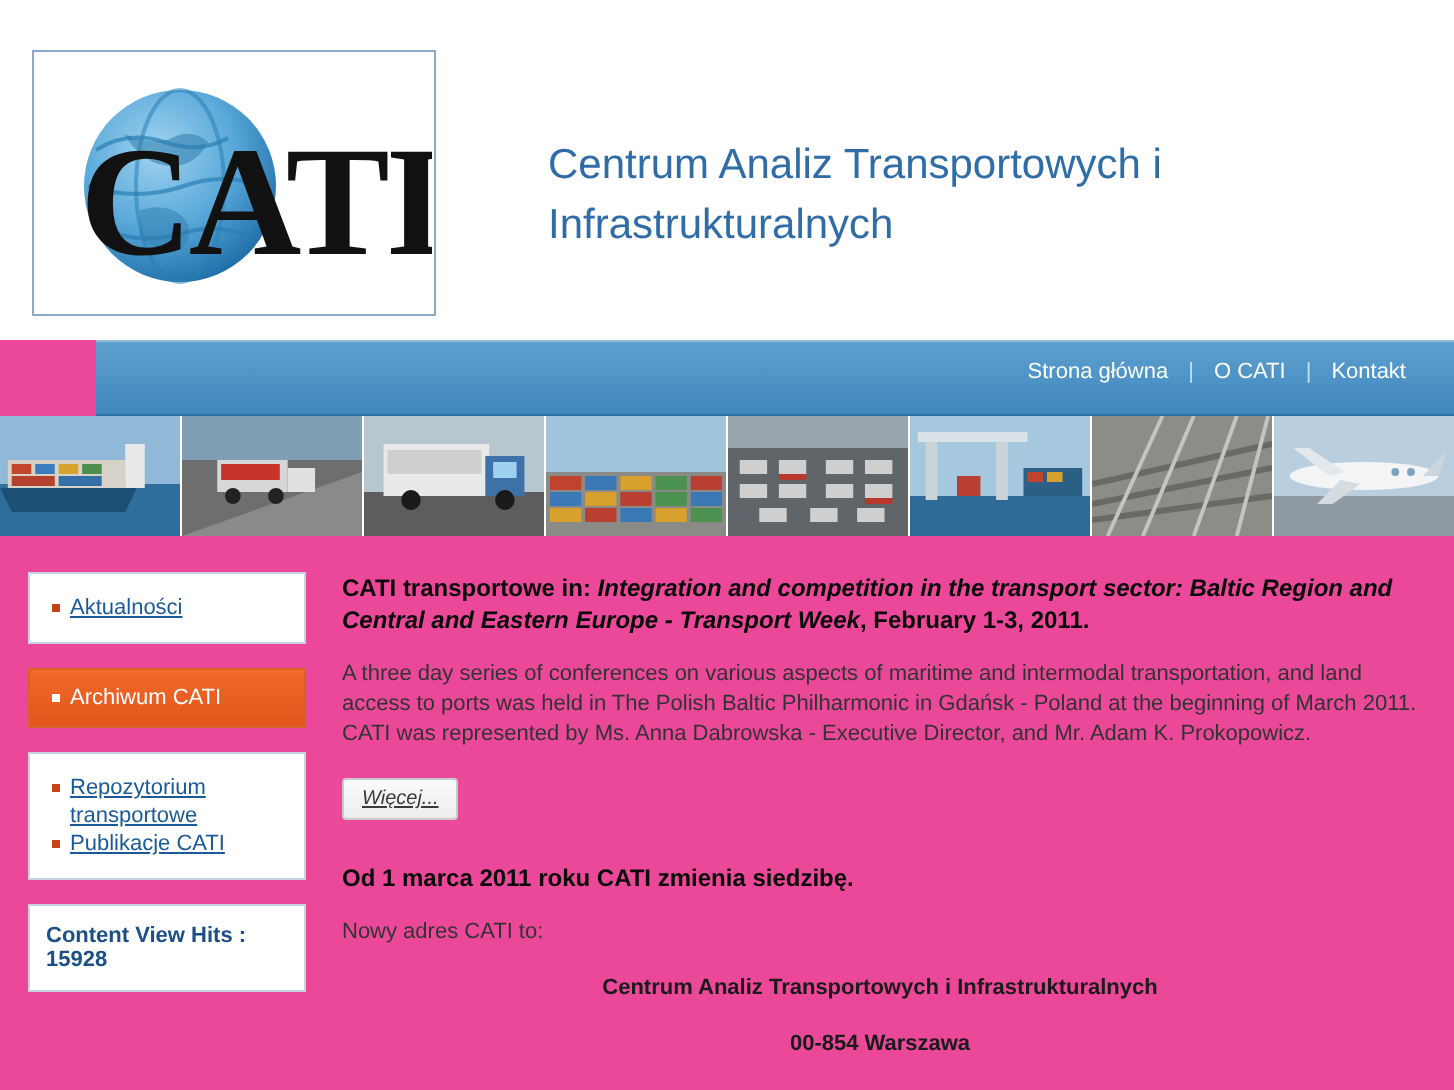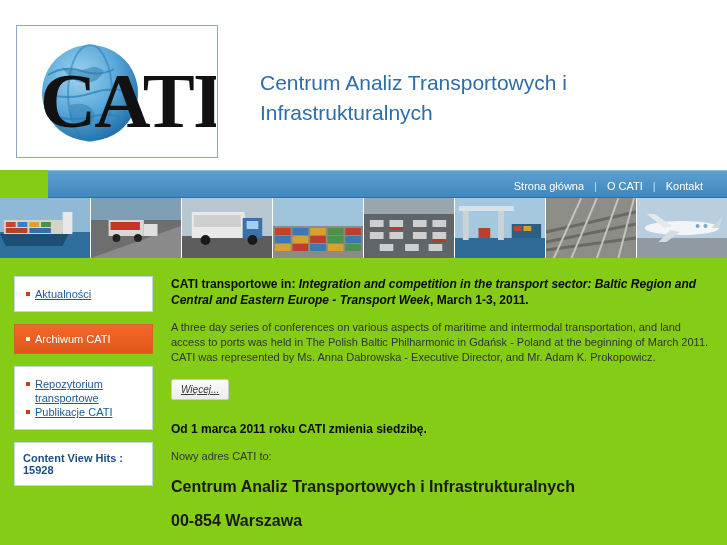--- a/index.html
+++ b/index.html
@@ -6,21 +6,21 @@
   html, body {
     margin: 0; padding: 0;
     width: 727px; height: 545px;
     background: #d9d9d9;
     font-family: "Liberation Sans", sans-serif;
     overflow: hidden;
   }
   #page {
     position: relative;
     width: 727px; height: 545px;
-    background: #84cc16;
+    background: #ec4899;
     overflow: hidden;
   }
   
   .header {
     position: relative;
     height: 170px;
     background: #ffffff;
     border-bottom: 0;
   }
   .logo-box {
@@ -28,31 +28,31 @@
     left: 16px; top: 25px;
     width: 202px; height: 133px;
     border: 1px solid #8fa8c8;
     background: #fdfdfd;
     display: flex; align-items: center; justify-content: center;
     overflow: hidden;
   }
   .logo-svg { display: block; }
   .site-title {
     position: absolute;
-    left: 260px; top: 68px;
+    left: 274px; top: 68px;
     width: 430px;
     color: #2f6ca8;
     font-size: 21px;
     line-height: 30px;
     font-family: "Liberation Sans", sans-serif;
   }
   
   .navbar {
     position: relative;
-    height: 28px;
+    height: 38px;
     background: linear-gradient(#5da0cf, #3f87bd);
     border-top: 1px solid #8dbcdd;
     border-bottom: 1px solid #2f6f9f;
     margin-left: 48px;
   }
   .nav-items {
     position: absolute;
     right: 14px; top: 0;
     height: 30px;
     display: flex; align-items: center;
@@ -191,22 +191,22 @@
     font-weight: bold;
     color: #0a0a0a;
     margin: 22px 0 14px 0;
   }
   .plain-line {
     font-size: 11px;
     color: #333333;
     margin: 0 0 16px 0;
   }
   .addr-line {
-    text-align: left;
-    font-size: 16px;
+    text-align: center;
+    font-size: 11px;
     font-weight: bold;
     color: #1a1a1a;
     margin: 0 0 16px 0;
   }
 </style>
 </head>
 <body>
 
 <div id="page">
 
@@ -423,21 +423,21 @@
       <div class="hits-module">
         <span>Content View Hits :</span>
         <span>15928</span>
       </div>
 
     </div>
 
     <div class="content">
 
       <h2 class="article-title">
-        <span>CATI transportowe in: </span><span class="em">Integration and competition in the transport sector: Baltic Region and Central and Eastern Europe - Transport Week</span><span>, March 1-3, 2011.</span>
+        <span>CATI transportowe in: </span><span class="em">Integration and competition in the transport sector: Baltic Region and Central and Eastern Europe - Transport Week</span><span>, February 1-3, 2011.</span>
       </h2>
 
       <p class="article-body">A three day series of conferences on various aspects of maritime and intermodal transportation, and land access to ports was held in The Polish Baltic Philharmonic in Gdańsk - Poland at the beginning of March 2011. CATI was represented by Ms. Anna Dabrowska - Executive Director, and Mr. Adam K. Prokopowicz.</p>
 
       <a class="readmore" href="#">Więcej...</a>
 
       <h3 class="section-title2">Od 1 marca 2011 roku CATI zmienia siedzibę.</h3>
 
       <p class="plain-line">Nowy adres CATI to:</p>
 

